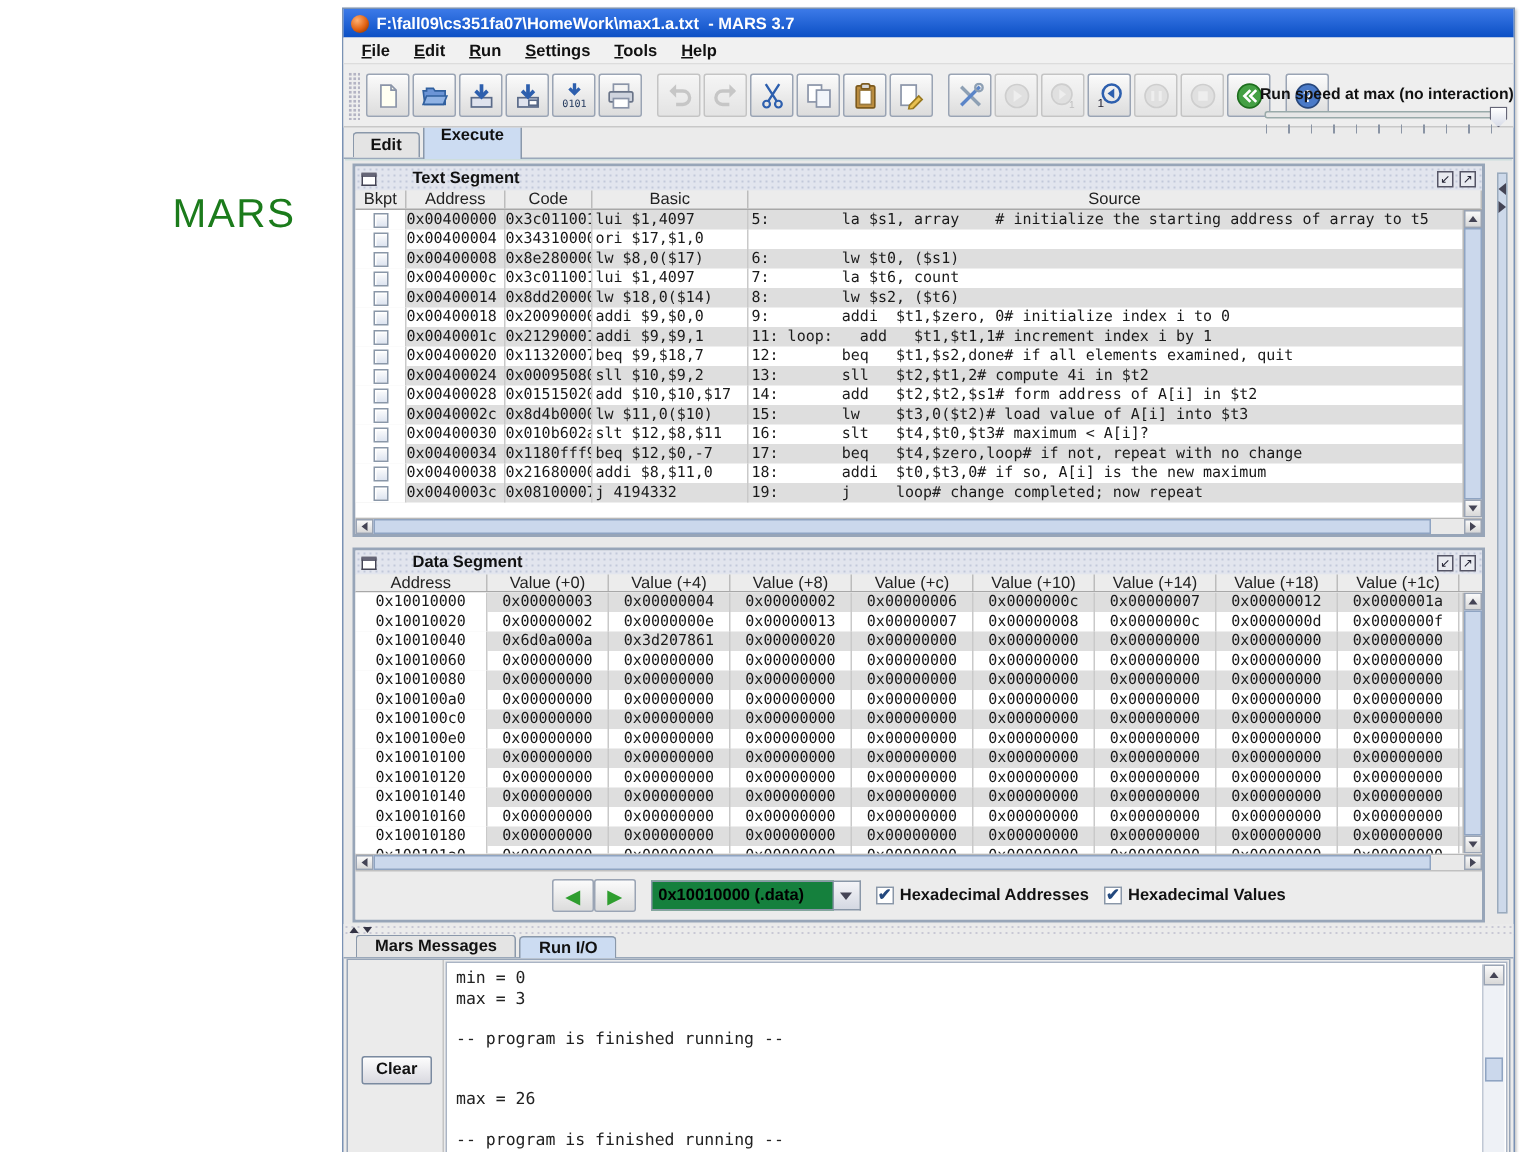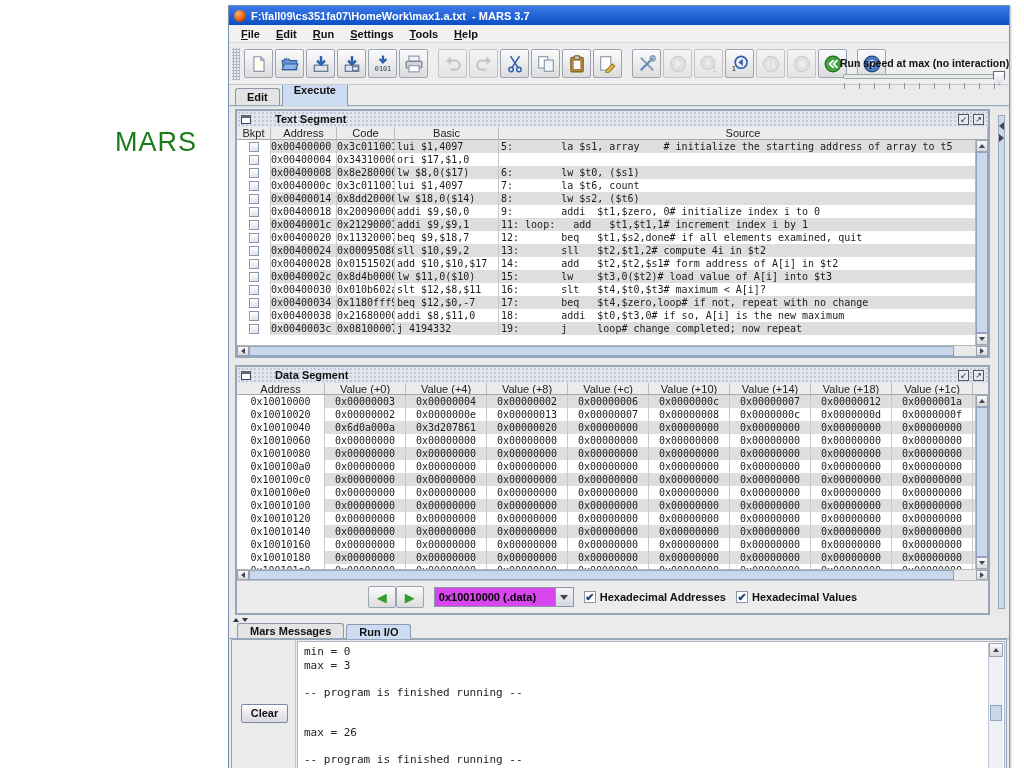--- a/index.html
+++ b/index.html
@@ -123,21 +123,21 @@
   .tri-rt { width:0;height:0;border-top:3px solid transparent;border-bottom:3px solid transparent;border-left:4px solid #445; }
 
   
   .data-nav { height:33px; background:#ececec; display:flex; align-items:center;
     justify-content:center; gap:10px; border-top:1px solid #c0c0c0; }
   .nav-btn { width:28px; height:22px; background:linear-gradient(#fbfbfb,#dcdcdc);
     border:1px solid #9aa4b4; border-radius:2px; display:flex; align-items:center; justify-content:center;
     font-size:13px; color:#2f9e2f; }
   .nav-pair { display:flex; }
   .combo { display:flex; height:20px; }
-  .combo-value { width:122px; background:#d946ef; border:1px solid #8a97a8; font-size:11px;
+  .combo-value { width:122px; background:#15803d; border:1px solid #8a97a8; font-size:11px;
     font-weight:bold; line-height:18px; padding:0 4px; white-space:nowrap; overflow:hidden; }
   .combo-btn { width:18px; background:linear-gradient(#f4f4f8,#d4d8e2); border:1px solid #8a97a8;
     border-left:none; display:flex; align-items:center; justify-content:center; }
   .combo-btn .tri-dn { border-left-width:4px; border-right-width:4px; border-top-width:5px; }
   .chk { display:flex; align-items:center; gap:4px; }
   .chk-box { width:12px; height:12px; background:#fff; border:1px solid #8a97a8;
     font-size:11px; line-height:11px; font-weight:bold; color:#24497e; text-align:center; }
   .chk-label { font-size:11px; font-weight:bold; color:#111; white-space:nowrap; }
 
   

